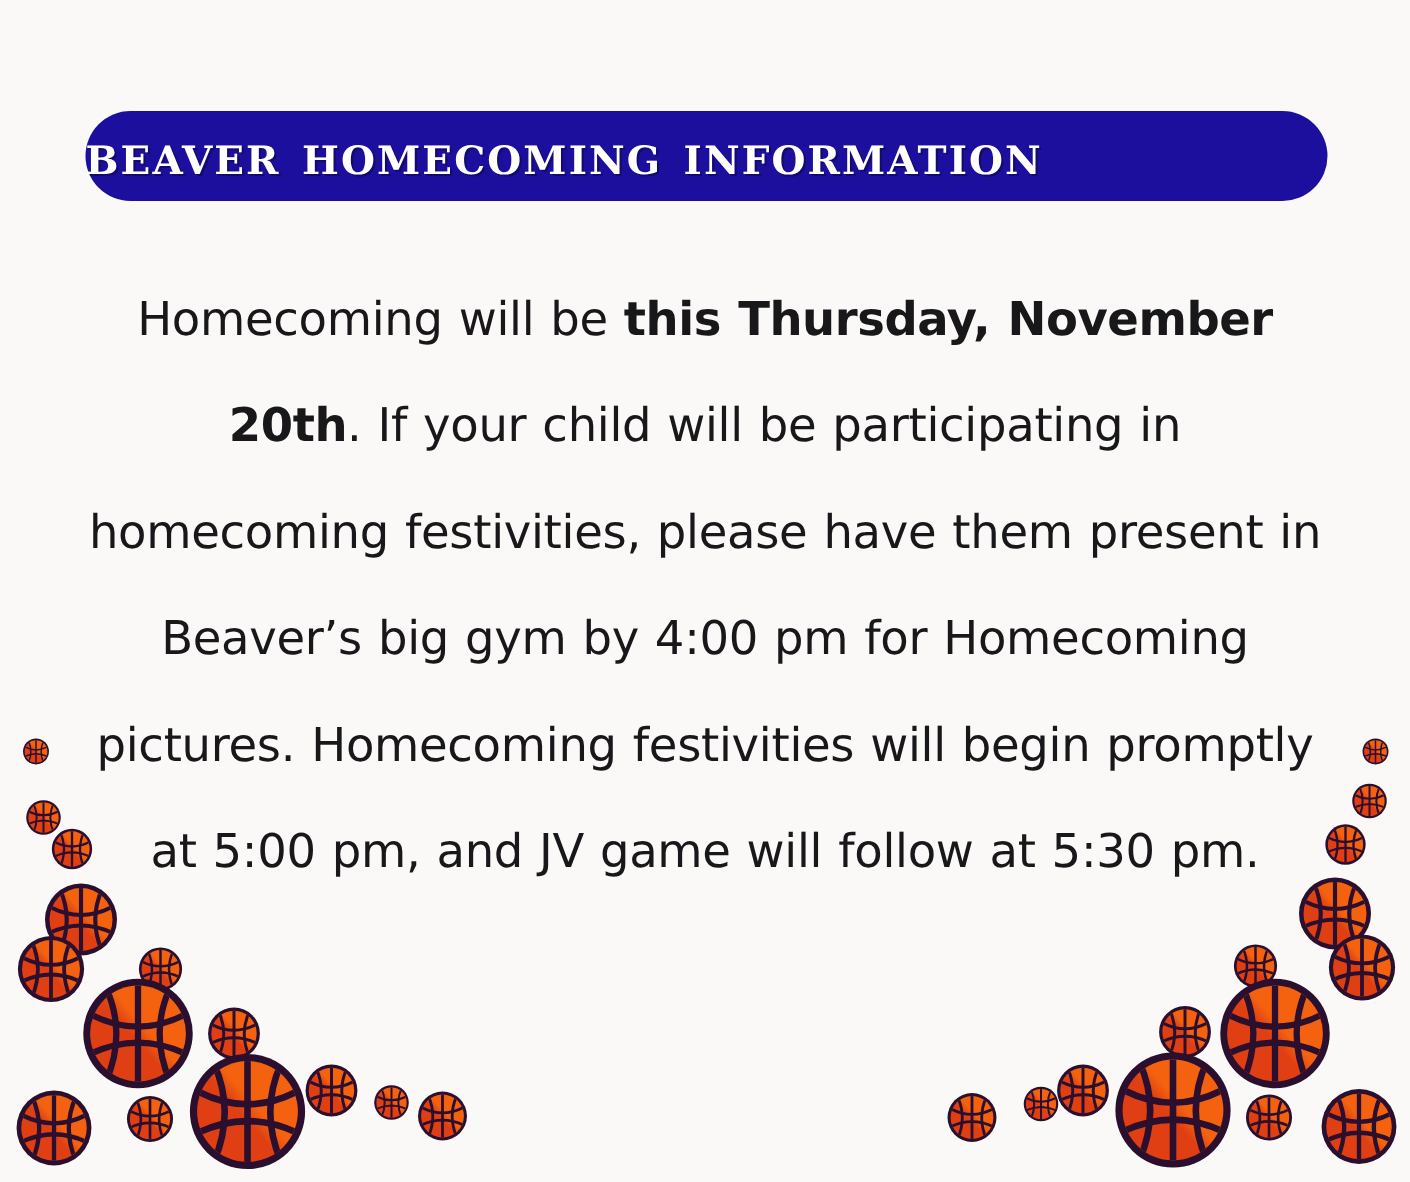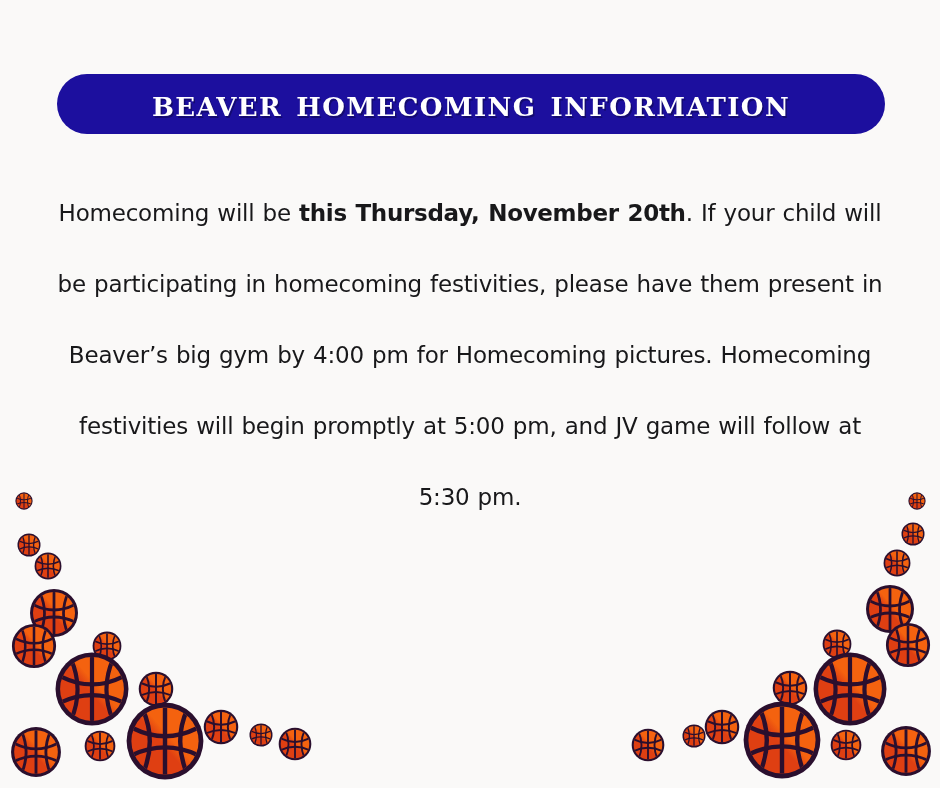--- a/index.html
+++ b/index.html
@@ -25,21 +25,20 @@
   #title-banner {
     position: absolute;
     left: 57px;
     top: 74px;
     width: 828px;
     height: 60px;
     background: #1c0f9e;
     border-radius: 30px;
     display: flex;
     align-items: center;
-    justify-content: center;
     box-sizing: border-box;
   }
   #title-text {
     font-family: "DejaVu Serif", "Liberation Serif", serif;
     font-size: 37px;
     font-weight: 700;
     letter-spacing: 1.4px;
     color: #ffffff;
     font-variant: small-caps;
     text-transform: lowercase;
@@ -51,21 +50,21 @@
 
   
   #body-copy {
     position: absolute;
     left: 52px;
     top: 178px;
     width: 836px;
     text-align: center;
     color: #18181a;
     font-family: "DejaVu Sans", "Liberation Sans", sans-serif;
-    font-size: 23px;
+    font-size: 31px;
     font-weight: 400;
     line-height: 71px;
     letter-spacing: -0.2px;
     word-spacing: 1px;
   }
   #body-copy .em {
     font-weight: 700;
     letter-spacing: -0.3px;
   }
 

